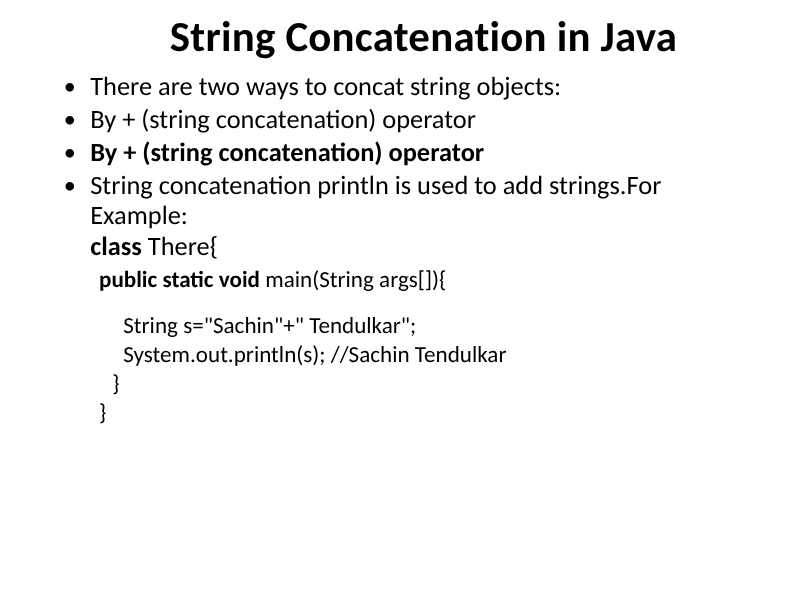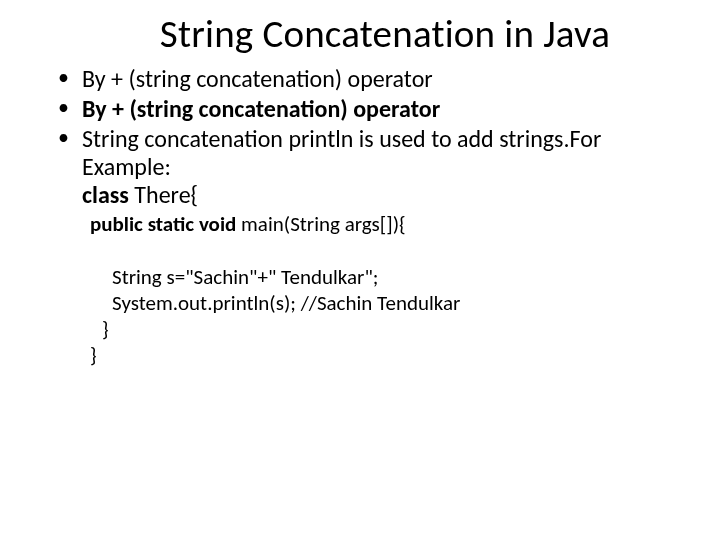--- a/index.html
+++ b/index.html
@@ -11,21 +11,21 @@
       color: #000;
       overflow: hidden;
     }
     .slide {
       width: 100%;
       height: 100%;
       padding: 10px 40px 20px 40px;
     }
     .title {
       font-size: 39px;
-      font-weight: 400;
+      font-weight: 700;
       text-align: center;
       margin-bottom: 8px;
       margin-left: 50px;
       letter-spacing: 0.2px;
     }
     .bullets {
       list-style: none;
       padding-left: 18px;
     }
     .bullets > li {
@@ -43,21 +43,21 @@
       font-size: 22px;
     }
     .bold { font-weight: 700; }
     .code-block {
       padding-left: 50px;
       margin-top: 2px;
     }
     .code-l1 {
       font-size: 21px;
       line-height: 1.3;
-      margin-bottom: 25px;
+      margin-bottom: 14px;
     }
     .code-l2 {
       font-size: 21px;
       line-height: 1.25;
       padding-left: 22px;
     }
     .code-l3 {
       font-size: 21px;
       line-height: 1.25;
       padding-left: 12px;
@@ -67,20 +67,21 @@
       line-height: 1.25;
     }
   </style>
 </head>
 <body>
 
 <div class="slide">
   <div class="title">String Concatenation in Java</div>
 
   <ul class="bullets">
+    <li>There are two ways to concat string objects:</li>
     <li>By + (string concatenation) operator</li>
     <li><span class="bold">By + (string concatenation) operator</span></li>
     <li>
       <span>String concatenation println is used to add strings.For Example:</span><br>
       <span class="bold">class</span><span> There{</span>
     </li>
   </ul>
 
   <div class="code-block">
     <div class="code-l1"><span class="bold">public static void</span><span> main(String args[]){</span></div>

